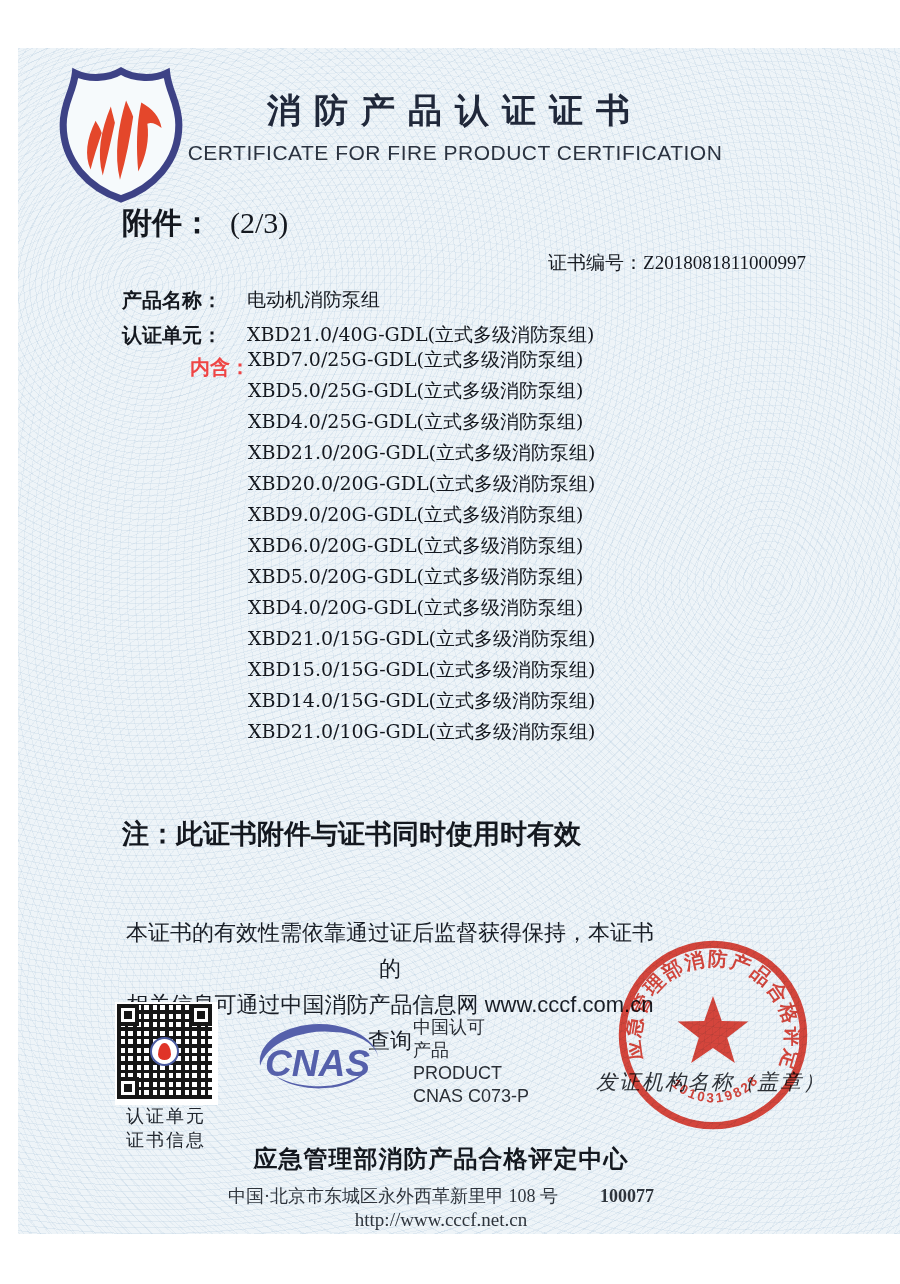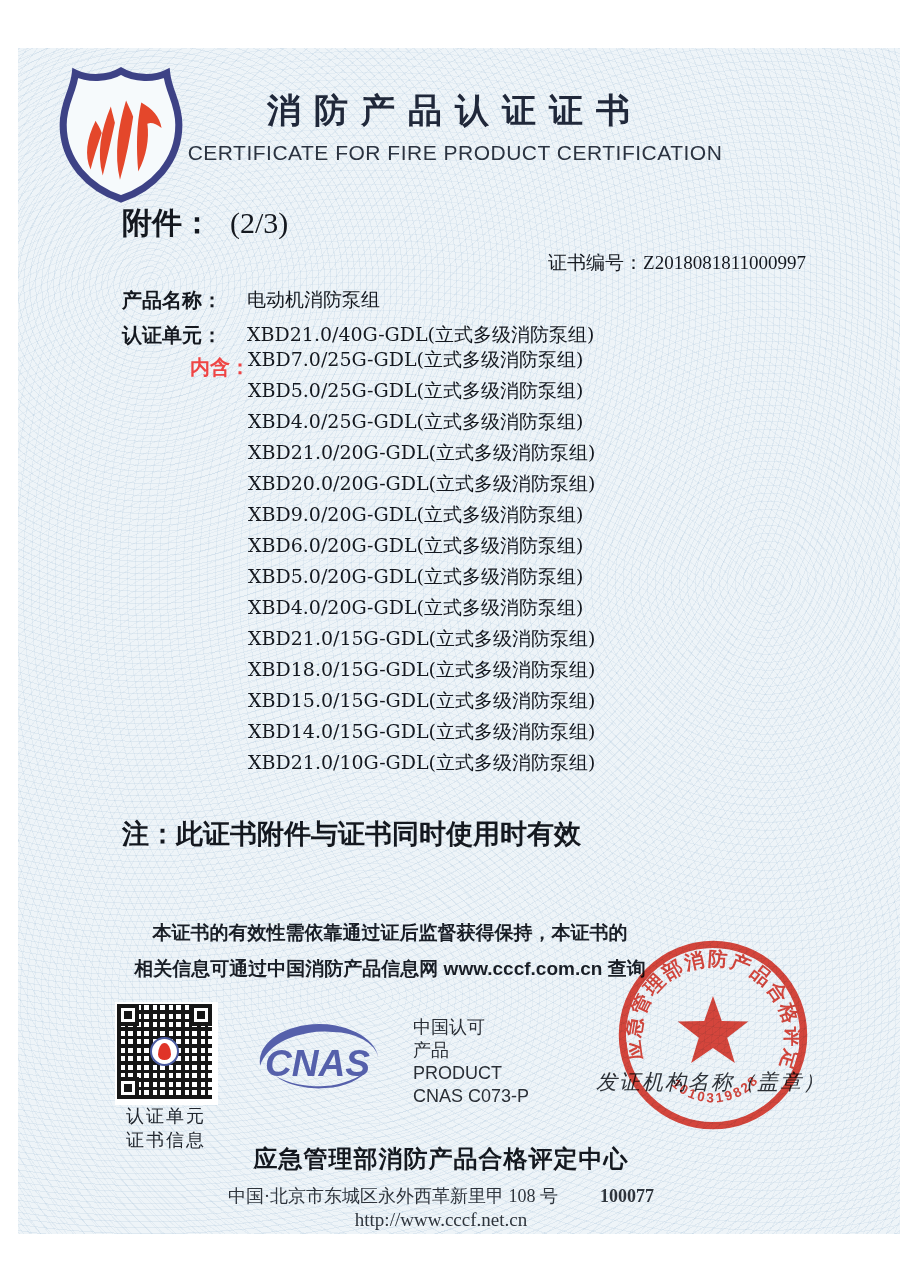--- a/index.html
+++ b/index.html
@@ -42,21 +42,21 @@
   .row-unit{top:322px;}
   .contains-lbl{left:190px;top:354px;font-size:20px;font-weight:700;color:#ef4444;}
   .contains{left:248px;top:344px;}
   .contains .item{
     height:31px;line-height:31px;font-size:19px;color:#14181f;
     font-family:"DejaVu Serif",serif;
   }
   .note{left:122px;top:816px;font-size:27px;font-weight:700;color:#14181f;}
   
   .statement{left:120px;top:915px;width:540px;text-align:center;
-    font-size:19px;font-weight:700;color:#191e26;line-height:36px;}
+    font-size:22px;font-weight:400;color:#191e26;line-height:36px;}
   
   .qr{left:115px;top:1002px;width:99px;height:99px;background:#fff;padding:2px;}
   .qr-inner{position:relative;width:95px;height:95px;
     background-image:
       repeating-linear-gradient(90deg,#161616 0 4px,rgba(0,0,0,0) 4px 8px,#161616 8px 11px,rgba(0,0,0,0) 11px 16px),
       repeating-linear-gradient(0deg,#161616 0 4px,#ffffff 4px 9px,#161616 9px 12px,#ffffff 12px 17px);
   }
   .finder{position:absolute;width:22px;height:22px;border:4px solid #161616;background:#fff;box-sizing:border-box;}
   .finder::after{content:"";position:absolute;left:3px;top:3px;width:8px;height:8px;background:#161616;}
   .f-tl{left:0;top:0;} .f-tr{right:0;top:0;} .f-bl{left:0;bottom:0;}
@@ -121,21 +121,20 @@
   <div class="item">XBD7.0/25G-GDL(立式多级消防泵组)</div>
   <div class="item">XBD5.0/25G-GDL(立式多级消防泵组)</div>
   <div class="item">XBD4.0/25G-GDL(立式多级消防泵组)</div>
   <div class="item">XBD21.0/20G-GDL(立式多级消防泵组)</div>
   <div class="item">XBD20.0/20G-GDL(立式多级消防泵组)</div>
   <div class="item">XBD9.0/20G-GDL(立式多级消防泵组)</div>
   <div class="item">XBD6.0/20G-GDL(立式多级消防泵组)</div>
   <div class="item">XBD5.0/20G-GDL(立式多级消防泵组)</div>
   <div class="item">XBD4.0/20G-GDL(立式多级消防泵组)</div>
   <div class="item">XBD21.0/15G-GDL(立式多级消防泵组)</div>
-  <div class="item">XBD18.0/15G-GDL(立式多级消防泵组)</div>
   <div class="item">XBD15.0/15G-GDL(立式多级消防泵组)</div>
   <div class="item">XBD14.0/15G-GDL(立式多级消防泵组)</div>
   <div class="item">XBD21.0/10G-GDL(立式多级消防泵组)</div>
 </div>
 
 <div class="note abs">注：此证书附件与证书同时使用时有效</div>
 
 <div class="statement abs">
   <div>本证书的有效性需依靠通过证后监督获得保持，本证书的</div>
   <div>相关信息可通过中国消防产品信息网 www.cccf.com.cn 查询</div>

